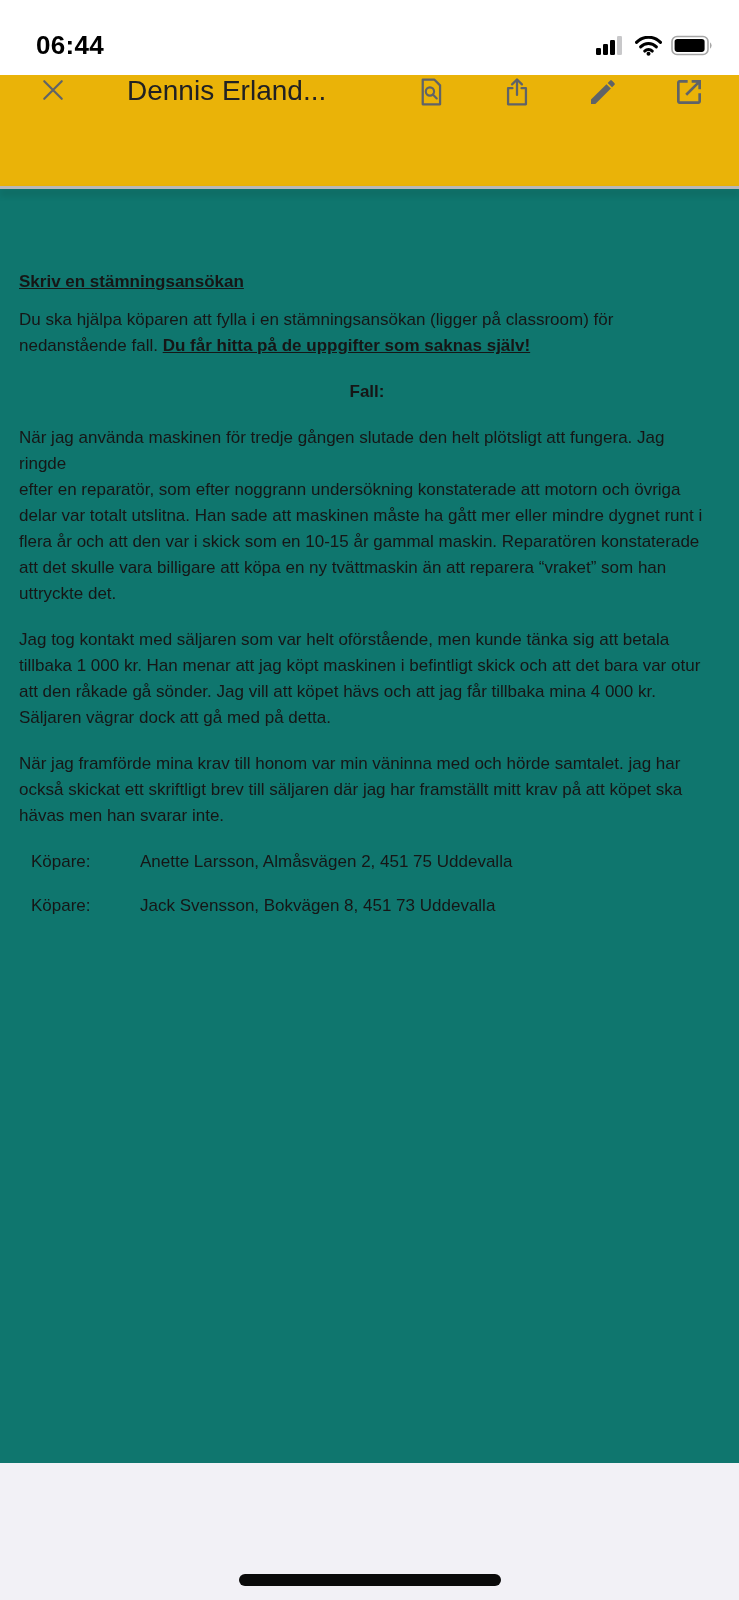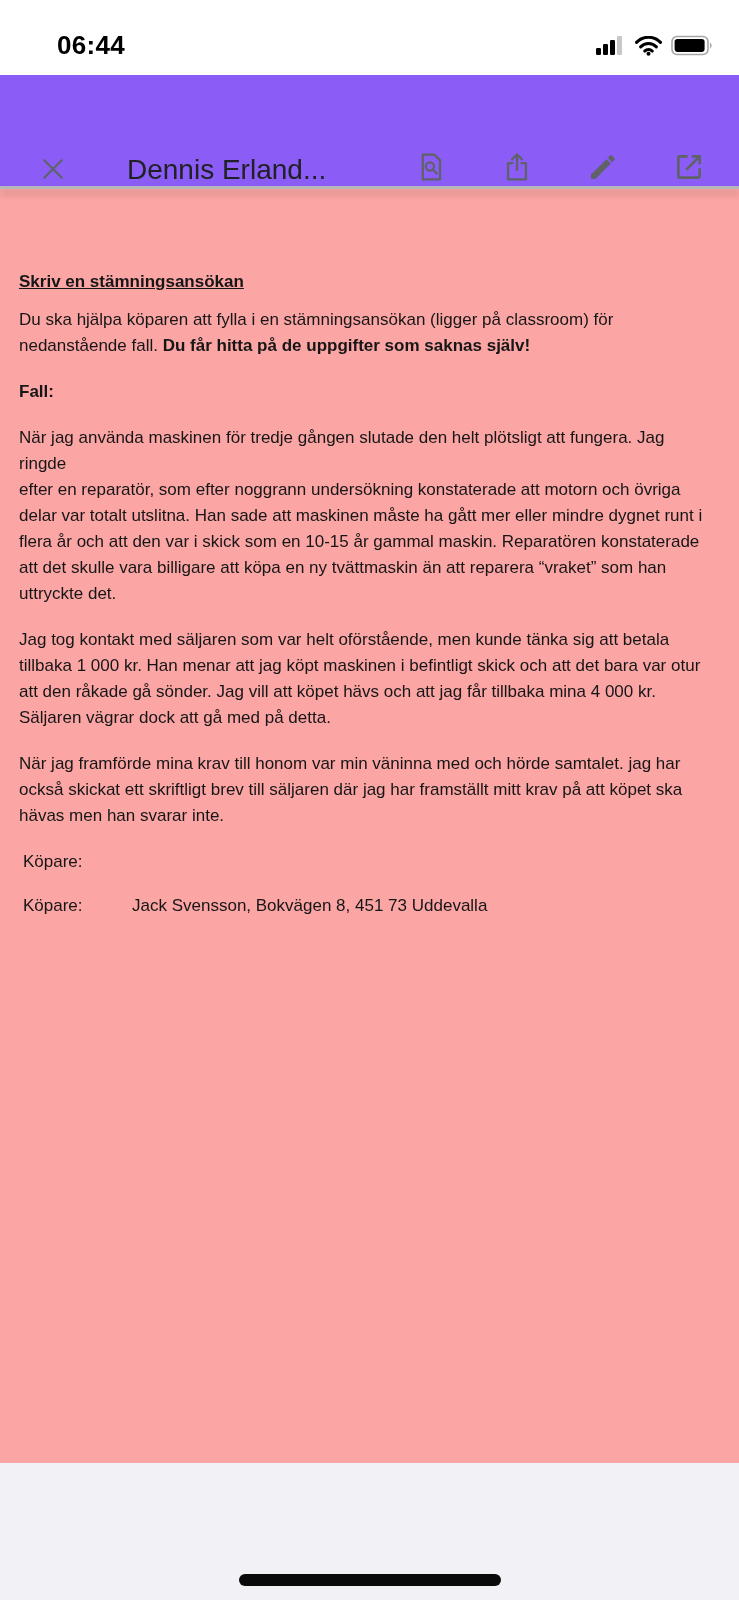--- a/index.html
+++ b/index.html
@@ -9,36 +9,36 @@
     background: #ffffff;
     font-family: "Liberation Sans", sans-serif;
     overflow: hidden;
     display: flex; flex-direction: column;
   }
 
   
   .status-bar {
     height: 75px; flex: 0 0 75px;
     display: flex; align-items: center; justify-content: space-between;
-    padding: 16px 26px 0 57px;
+    padding: 16px 26px 0 36px;
     background: #ffffff;
   }
   .status-time {
     font-size: 26px; font-weight: 700; color: #000;
     letter-spacing: 0.3px;
   }
   .status-icons { display: flex; align-items: center; gap: 9px; }
   .status-icons svg { display: block; }
 
   
   .toolbar {
     height: 111px; flex: 0 0 111px;
-    display: flex; align-items: flex-end;
+    display: flex; align-items: flex-start;
     padding: 0 32px 0 37px;
-    background: #8b5cf6;
+    background: #eab308;
   }
   .close-btn {
     width: 32px; height: 32px;
     display: flex; align-items: center; justify-content: center;
     cursor: pointer; background: none; border: none; padding: 0;
   }
   .doc-title {
     margin-left: 58px;
     margin-right: auto;
     font-size: 28px; color: #202124;
@@ -53,34 +53,34 @@
   .toolbar-divider {
     height: 3px; flex: 0 0 3px;
     background: #b7b7b9;
     box-shadow: 0 5px 7px rgba(0,0,0,0.22);
     position: relative; z-index: 2;
   }
 
   
   .doc-page {
     flex: 1 1 auto;
-    background: #fca5a5;
+    background: #0f766e;
     padding: 80px 24px 0 19px;
     font-size: 17px; line-height: 26px; color: #161616;
     overflow: hidden;
   }
   .doc-heading {
     font-size: 17px; font-weight: 700;
     text-decoration: underline;
     margin: 0 0 6px 0;
   }
   .doc-page p { margin: 12px 0 20px 0; white-space: pre-line; }
-  .bold-inline { font-weight: 700; }
-  .fall-label { font-weight: 700; }
-  .party-row { display: flex; margin: 0 0 18px 4px; }
+  .bold-inline { font-weight: 700; text-decoration: underline; }
+  .fall-label { font-weight: 700; text-align: center; }
+  .party-row { display: flex; margin: 0 0 18px 12px; }
   .party-label { width: 109px; flex: 0 0 109px; }
   .party-value { flex: 1; }
 
   
   .bottom-area {
     height: 137px; flex: 0 0 137px;
     background: #f2f1f6;
     position: relative;
   }
   .home-indicator {
@@ -191,20 +191,21 @@
   <p>Jag tog kontakt med säljaren som var helt oförstående, men kunde tänka sig att betala
 tillbaka 1 000 kr. Han menar att jag köpt maskinen i befintligt skick och att det bara var otur
 att den råkade gå sönder. Jag vill att köpet hävs och att jag får tillbaka mina 4 000 kr.
 Säljaren vägrar dock att gå med på detta.</p>
   <p>När jag framförde mina krav till honom var min väninna med och hörde samtalet. jag har
 också skickat ett skriftligt brev till säljaren där jag har framställt mitt krav på att köpet ska
 hävas men han svarar inte.</p>
 
   <div class="party-row">
     <span class="party-label">Köpare:</span>
+    <span class="party-value">Anette Larsson, Almåsvägen 2, 451 75 Uddevalla</span>
   </div>
   <div class="party-row">
     <span class="party-label">Köpare:</span>
     <span class="party-value">Jack Svensson, Bokvägen 8, 451 73 Uddevalla</span>
   </div>
 </div>
 
 <div class="bottom-area">
   <div class="home-indicator"></div>
 </div>

